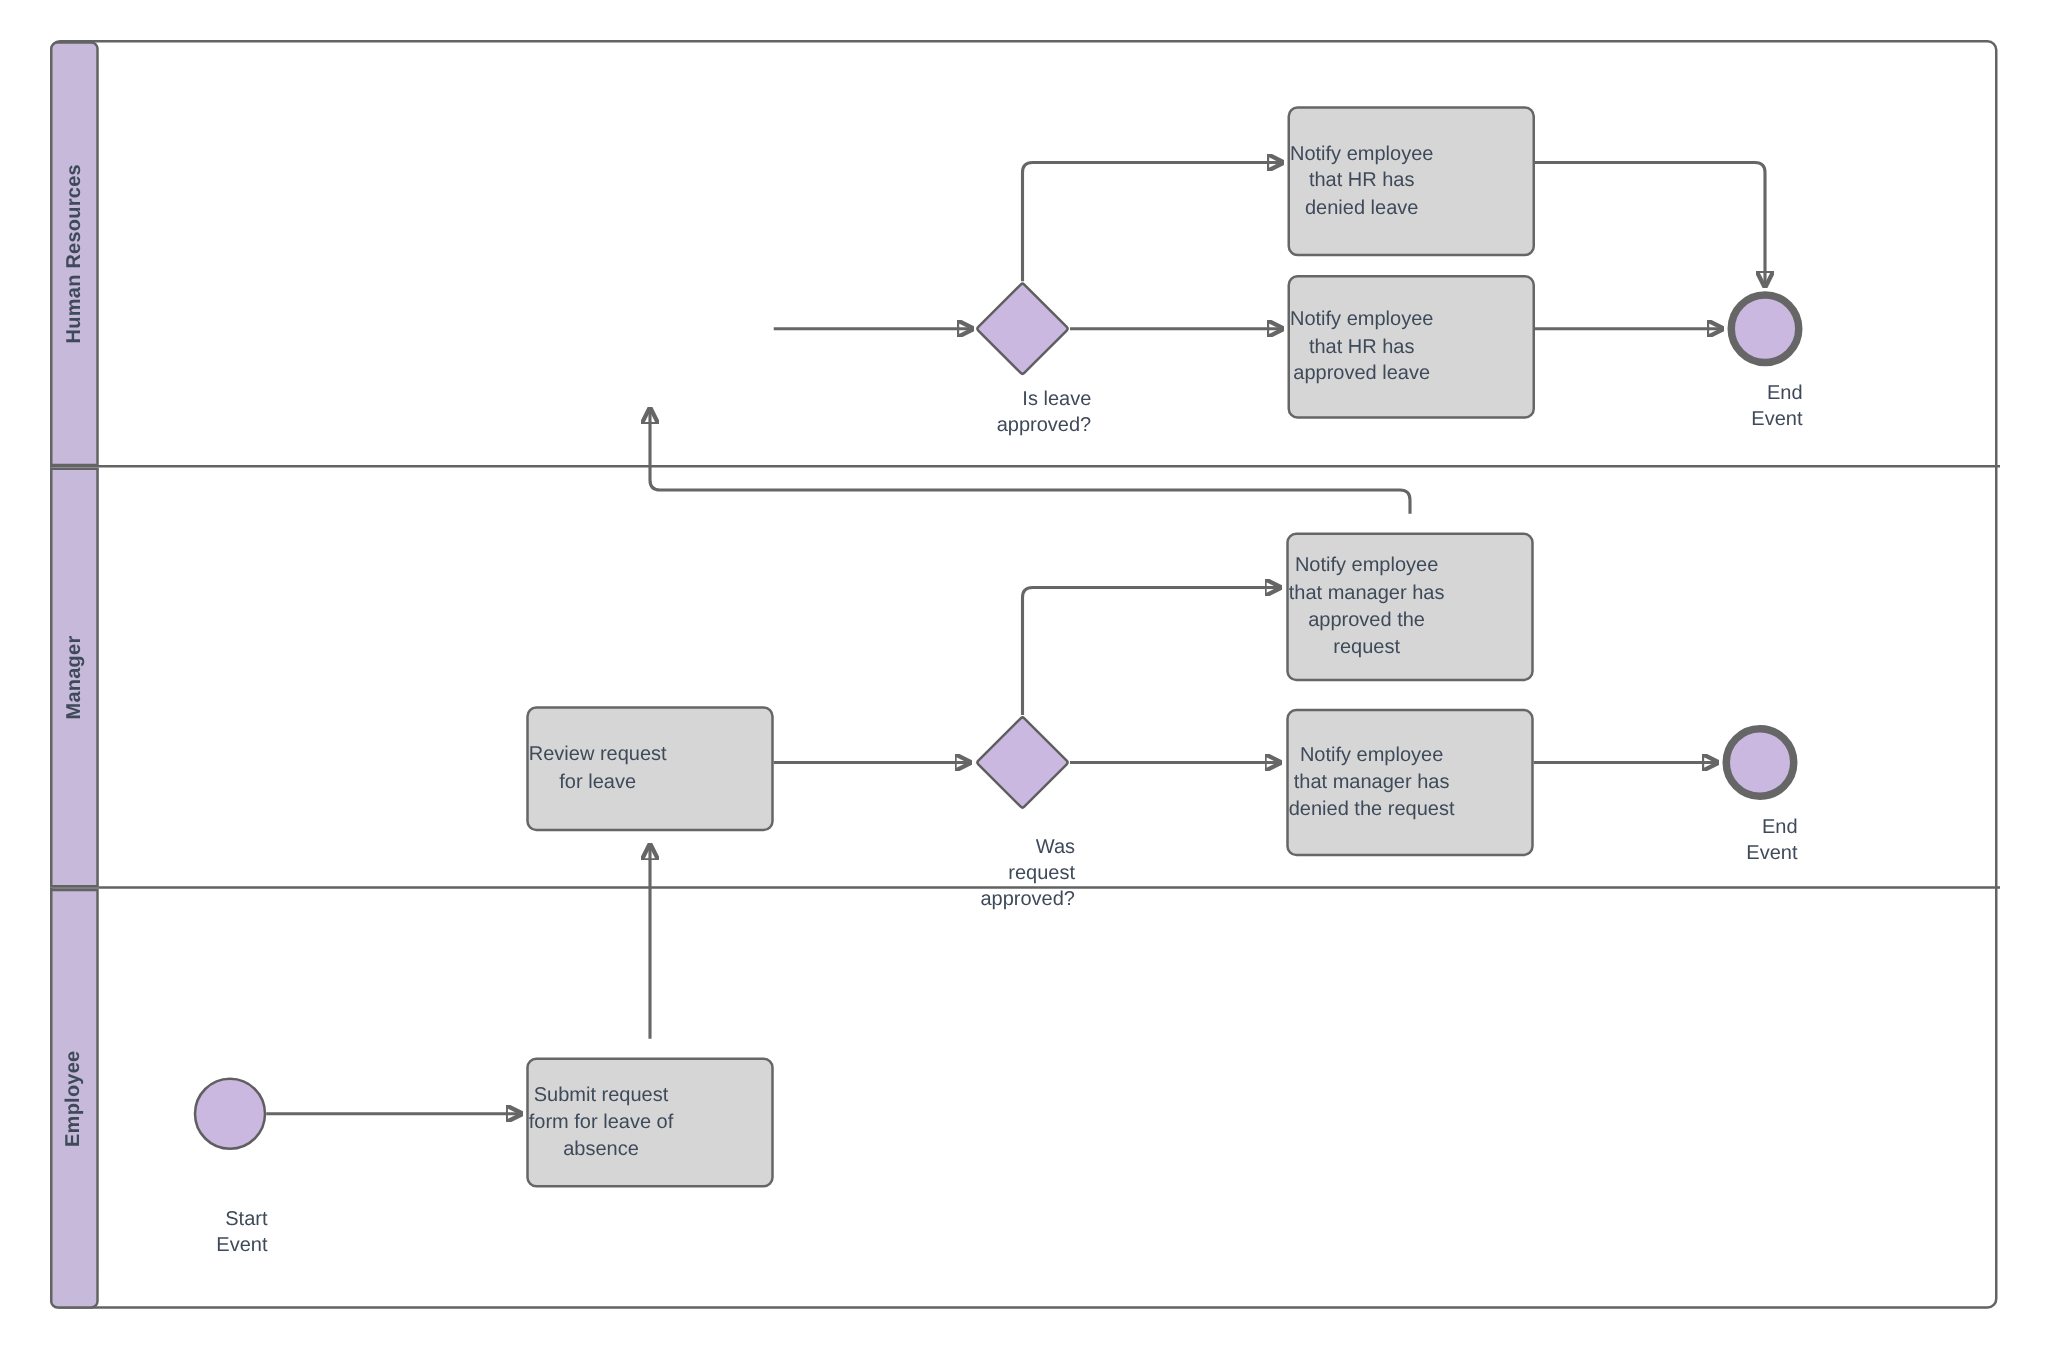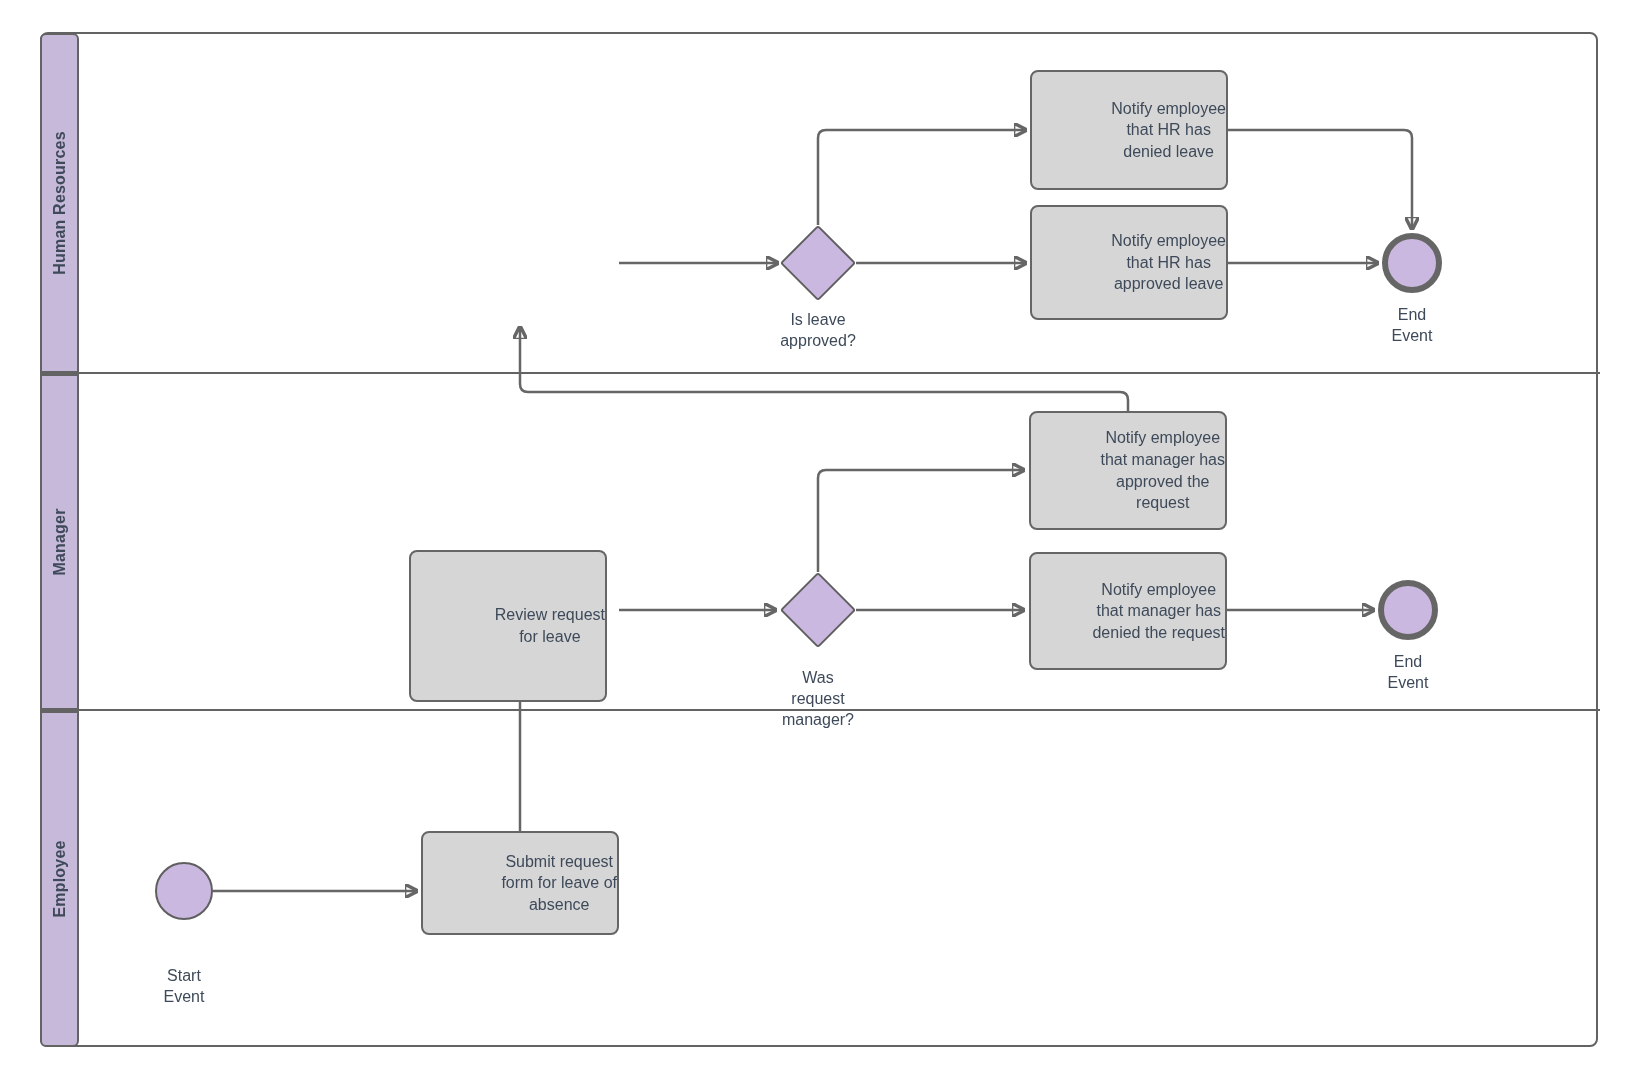--- a/index.html
+++ b/index.html
@@ -50,22 +50,23 @@
     letter-spacing: 0.2px;
   }
   .task {
     position: absolute;
     background: #d6d6d6;
     border: 2px solid #666666;
     border-radius: 8px;
     box-sizing: border-box;
     display: flex;
     align-items: center;
-    justify-content: flex-end;
+    justify-content: flex-start;
     text-align: center;
+    margin-top: 15px;
   }
   .shape-label {
     font-size: 16px;
     line-height: 1.35;
     white-space: pre-line;
     color: #3e4a5a;
   }
   .gateway {
     position: absolute;
     width: 54px; height: 54px;
@@ -88,21 +89,21 @@
     width: 58px; height: 58px;
     background: #cbb8e0;
     border: 2.5px solid #5f5f5f;
     border-radius: 50%;
     box-sizing: border-box;
   }
   .node-label {
     position: absolute;
     font-size: 16px;
     line-height: 1.3;
-    text-align: center;
+    text-align: right;
     white-space: pre-line;
     color: #3e4a5a;
   }
   svg.connectors {
     position: absolute;
     left: 0; top: 0;
     width: 1640px; height: 1091px;
     pointer-events: none;
   }
   svg.connectors path {
@@ -165,29 +166,29 @@
   <div class="task" style="left:1030px; top:205px; width:198px; height:115px;">
     <span class="shape-label">Notify employee
 that HR has
 approved leave</span>
   </div>
 
   <div class="event-end" style="left:1382px; top:233px;"></div>
   <div class="node-label" style="left:1382px; top:305px; width:60px;">End
 Event</div>
 
-  <div class="task" style="left:409px; top:550px; width:198px; height:152px;">
+  <div class="task" style="left:421px; top:550px; width:198px; height:100px;">
     <span class="shape-label">Review request
 for leave</span>
   </div>
 
   <div class="gateway" style="left:791px; top:583px;"></div>
   <div class="node-label" style="left:776px; top:668px; width:84px;">Was
 request
-manager?</div>
+approved?</div>
 
   <div class="task" style="left:1029px; top:411px; width:198px; height:119px;">
     <span class="shape-label">Notify employee
 that manager has
 approved the
 request</span>
   </div>
 
   <div class="task" style="left:1029px; top:552px; width:198px; height:118px;">
     <span class="shape-label">Notify employee

